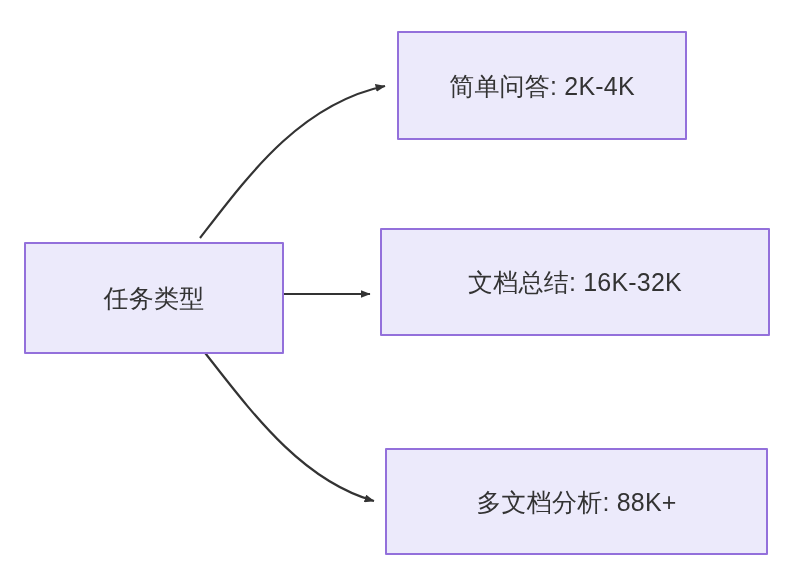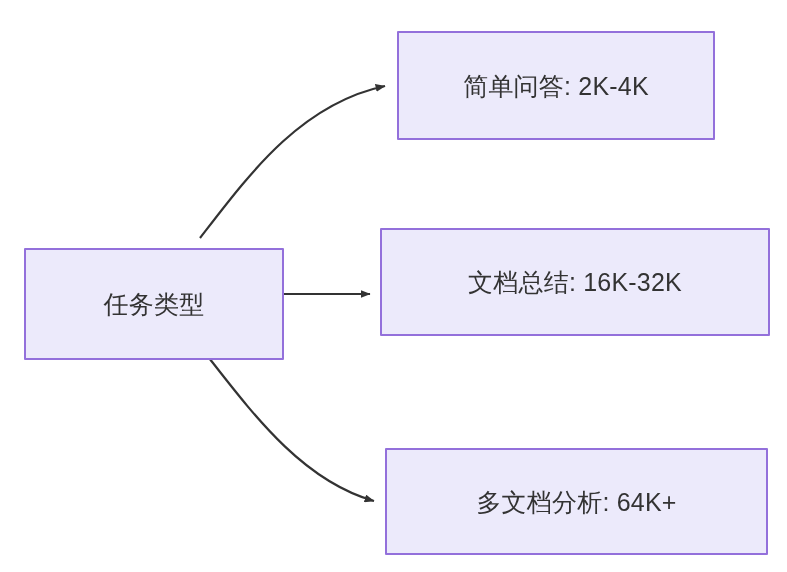--- a/index.html
+++ b/index.html
@@ -38,24 +38,24 @@
     font-size: 25px;
     line-height: 1.2;
     letter-spacing: 0.2px;
     white-space: nowrap;
   }
   .node-label {
     color: #333333;
   }
   
   #node-source {
-    left: 24px;  top: 248px;  width: 260px; height: 112px;
+    left: 24px;  top: 242px;  width: 260px; height: 112px;
   }
   #node-simple-qa {
-    left: 397px; top: 31px;   width: 318px; height: 109px;
+    left: 397px; top: 31px;   width: 290px; height: 109px;
   }
   #node-doc-summary {
     left: 380px; top: 228px;  width: 390px; height: 108px;
   }
   #node-multi-doc {
     left: 385px; top: 448px;  width: 383px; height: 107px;
   }
 </style>
 </head>
 <body>
@@ -82,16 +82,16 @@
 
   <div class="node" id="node-simple-qa">
     <span class="node-label">简单问答: 2K-4K</span>
   </div>
 
   <div class="node" id="node-doc-summary">
     <span class="node-label">文档总结: 16K-32K</span>
   </div>
 
   <div class="node" id="node-multi-doc">
-    <span class="node-label">多文档分析: 64K+</span>
+    <span class="node-label">多文档分析: 88K+</span>
   </div>
 
 </div>
 
 </body></html>

